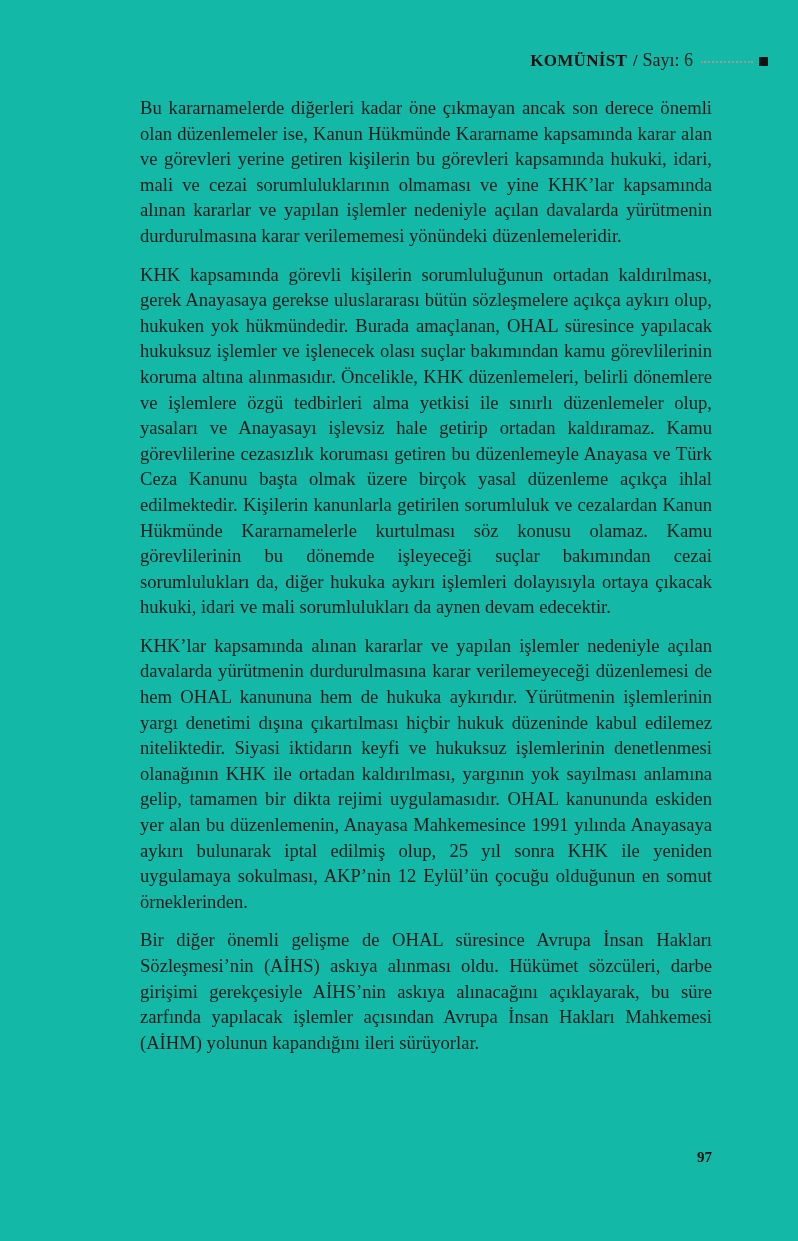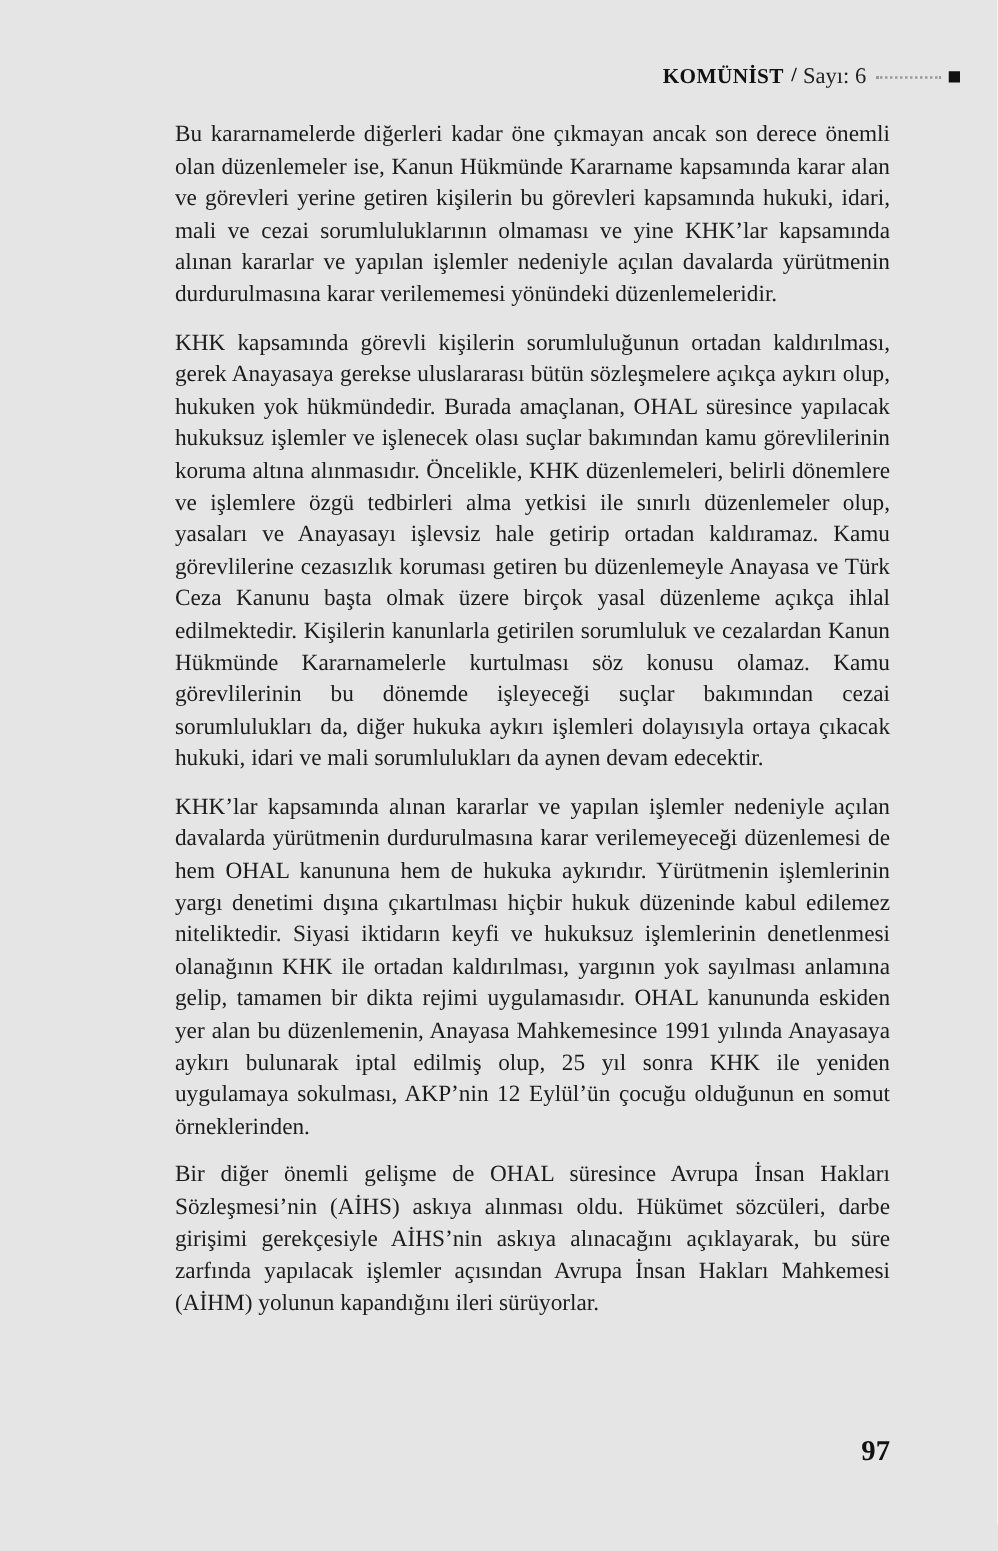--- a/index.html
+++ b/index.html
@@ -6,21 +6,21 @@
   html, body { background: #ffffff; }
   body {
     font-family: "Liberation Serif", "DejaVu Serif", serif;
     color: #1a1a1a;
     width: 798px;
   }
   .page {
     position: relative;
     width: 798px;
     height: 1241px;
-    background: #e5e5e5;
+    background: #14b8a6;
     overflow: hidden;
   }
   
   .page-header {
     position: absolute;
     top: 50px;
     right: 30px;
     display: flex;
     align-items: center;
     white-space: nowrap;
@@ -73,21 +73,21 @@
     margin-bottom: 0;
   }
   
   .page-footer {
     position: absolute;
     top: 1148px;
     right: 86px;
   }
   .page-number {
     font-weight: bold;
-    font-size: 23px;
+    font-size: 15px;
     color: #111111;
   }
 </style>
 </head>
 <body>
 
 <div class="page">
 
   <header class="page-header">
     <span class="journal-title">KOMÜNİST</span>

